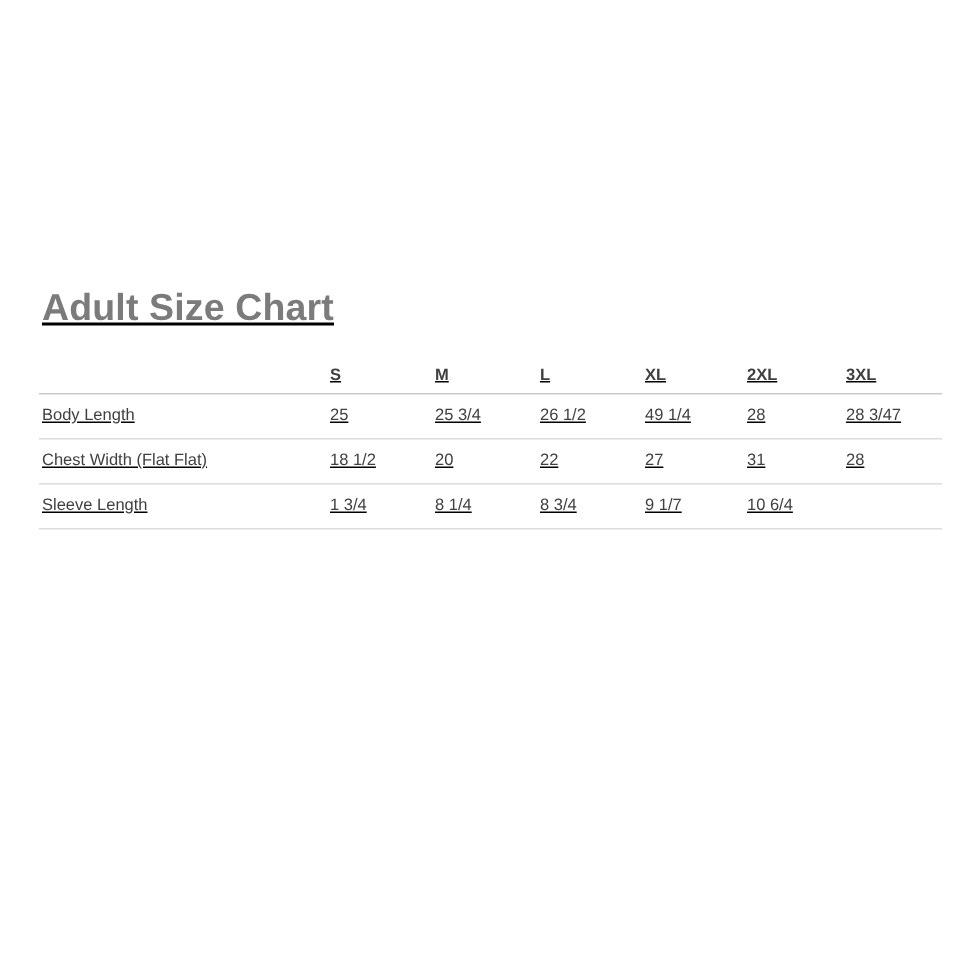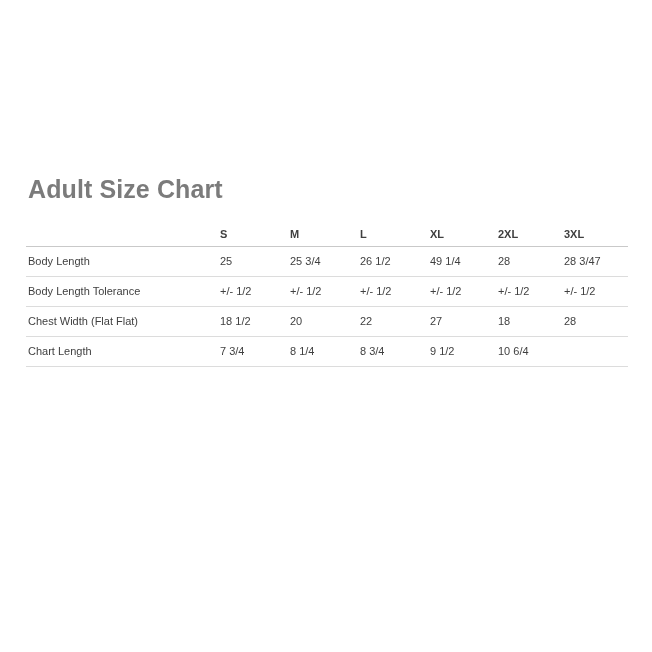--- a/index.html
+++ b/index.html
@@ -15,22 +15,23 @@
   }
   .page {
     position: relative;
     width: 652px;
     height: 652px;
     box-sizing: border-box;
   }
   .chart-wrap {
     position: absolute;
     left: 26px;
-    top: 176px;
+    top: 192px;
     width: 600px;
+    text-decoration: underline;
   }
   .chart-title {
     font-size: 25px;
     font-weight: bold;
     color: #7b7b7b;
     letter-spacing: 0.1px;
     margin: 0 0 18px 2px;
     line-height: 1.1;
   }
   table.size-table {
@@ -95,43 +96,34 @@
         <tr>
           <td class="col-label">Body Length</td>
           <td class="col-s">25</td>
           <td class="col-m">25 3/4</td>
           <td class="col-l">26 1/2</td>
           <td class="col-xl">49 1/4</td>
           <td class="col-2xl">28</td>
           <td class="col-3xl">28 3/47</td>
         </tr>
         <tr>
-          <td class="col-label">Body Length Tolerance</td>
-          <td class="col-s">+/- 1/2</td>
-          <td class="col-m">+/- 1/2</td>
-          <td class="col-l">+/- 1/2</td>
-          <td class="col-xl">+/- 1/2</td>
-          <td class="col-2xl">+/- 1/2</td>
-          <td class="col-3xl">+/- 1/2</td>
-        </tr>
-        <tr>
           <td class="col-label">Chest Width (Flat Flat)</td>
           <td class="col-s">18 1/2</td>
           <td class="col-m">20</td>
           <td class="col-l">22</td>
           <td class="col-xl">27</td>
-          <td class="col-2xl">18</td>
+          <td class="col-2xl">31</td>
           <td class="col-3xl">28</td>
         </tr>
         <tr>
-          <td class="col-label">Chart Length</td>
-          <td class="col-s">7 3/4</td>
+          <td class="col-label">Sleeve Length</td>
+          <td class="col-s">1 3/4</td>
           <td class="col-m">8 1/4</td>
           <td class="col-l">8 3/4</td>
-          <td class="col-xl">9 1/2</td>
+          <td class="col-xl">9 1/7</td>
           <td class="col-2xl">10 6/4</td>
           <td class="col-3xl"></td>
         </tr>
       </tbody>
     </table>
 
   </div>
 </div>
 
 </body></html>

